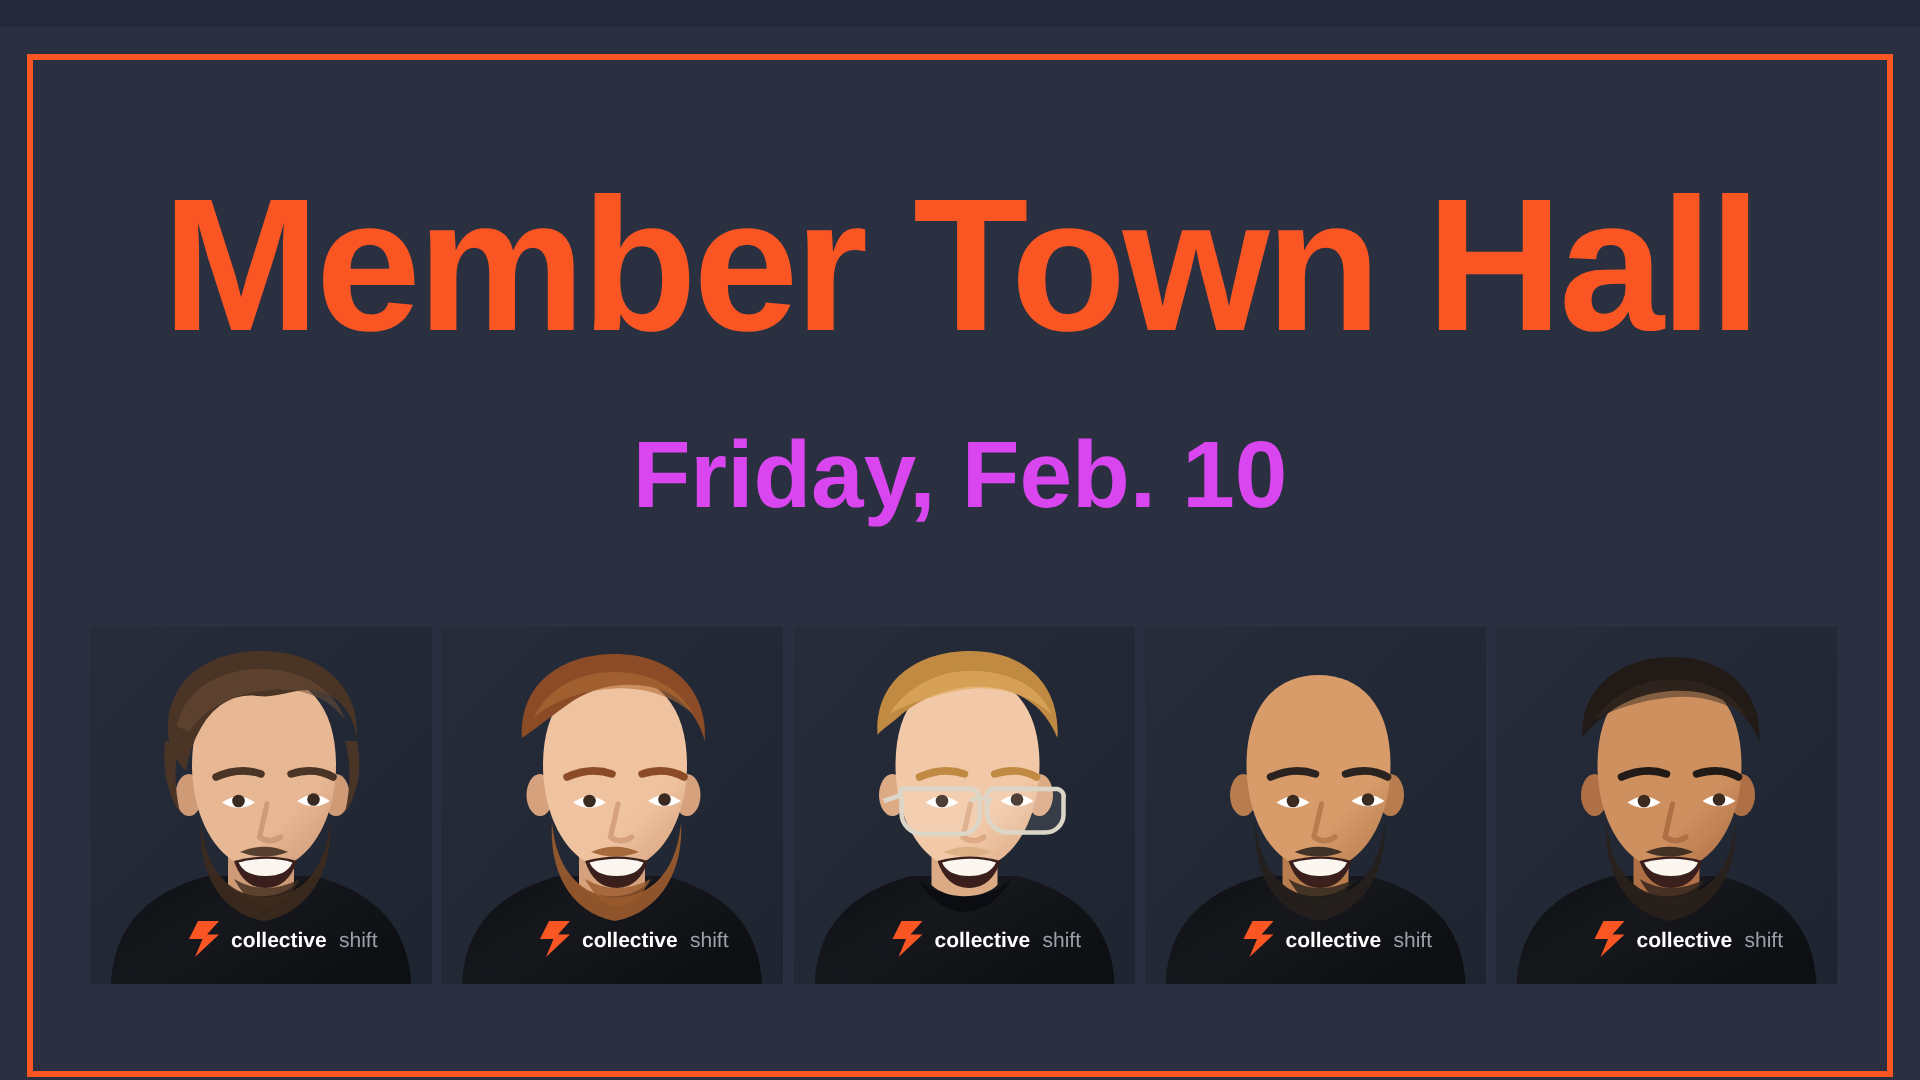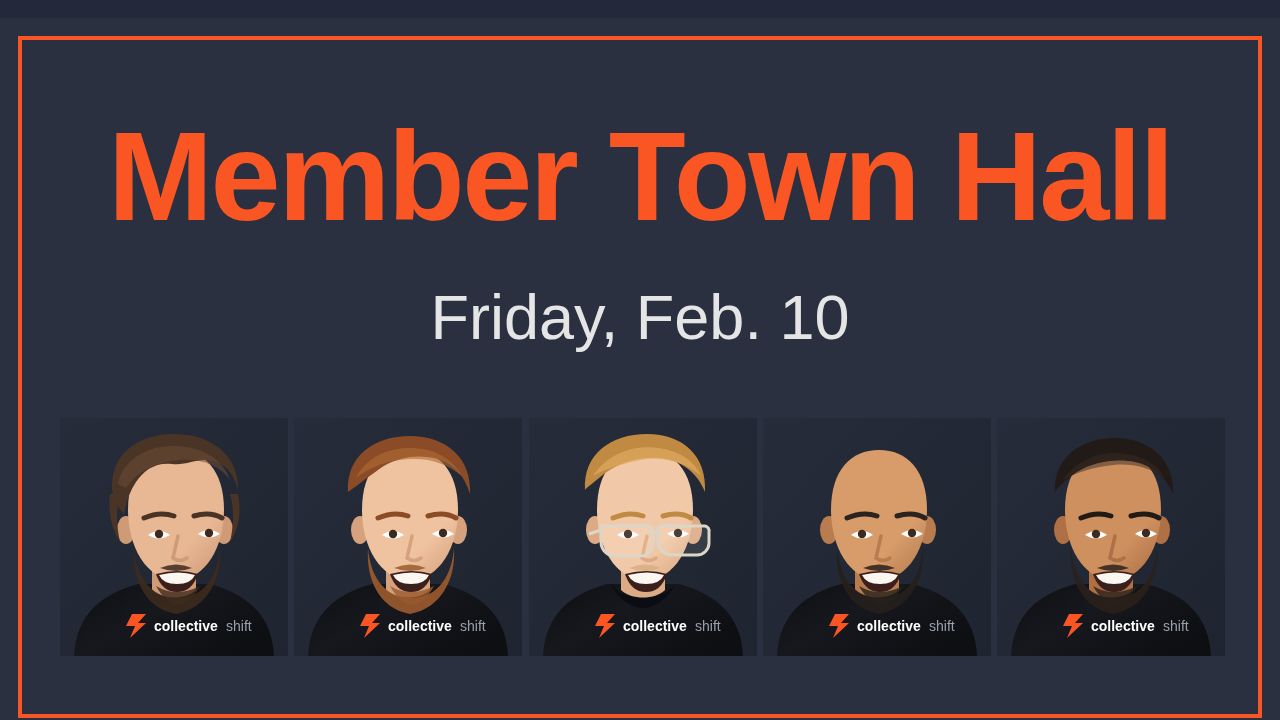--- a/index.html
+++ b/index.html
@@ -38,23 +38,23 @@
     letter-spacing: -2.5px;
     line-height: 1.0;
     white-space: nowrap;
   }
   #subheadline {
     position: absolute;
     left: 0;
     top: 268px;
     width: 1280px;
     text-align: center;
-    color: #e5e5e5;
+    color: #d946ef;
     font-size: 63px;
-    font-weight: 400;
+    font-weight: 700;
     letter-spacing: 0px;
     line-height: 1.0;
     white-space: nowrap;
   }
   #portrait-row {
     position: absolute;
     left: 60px;
     top: 398px;
     width: 1165px;
     height: 240px;

